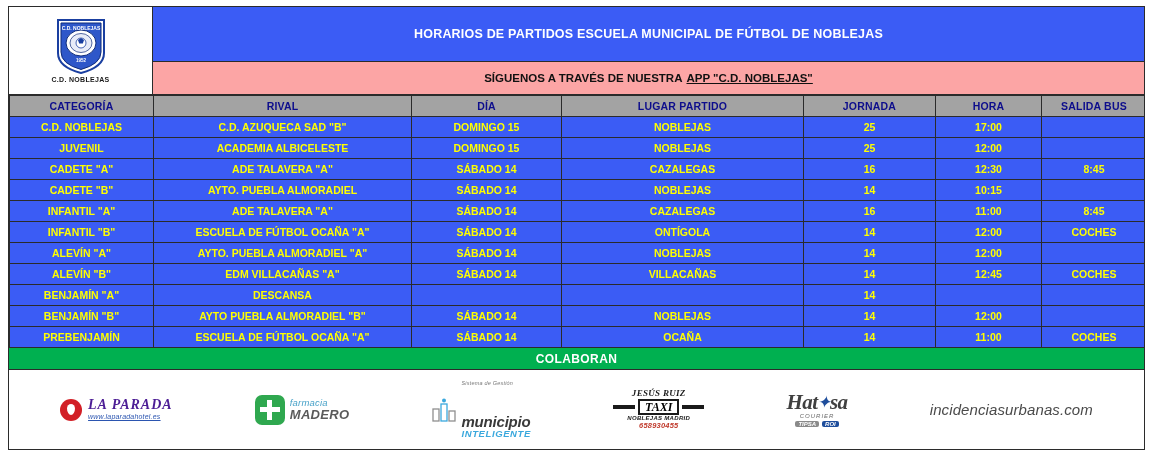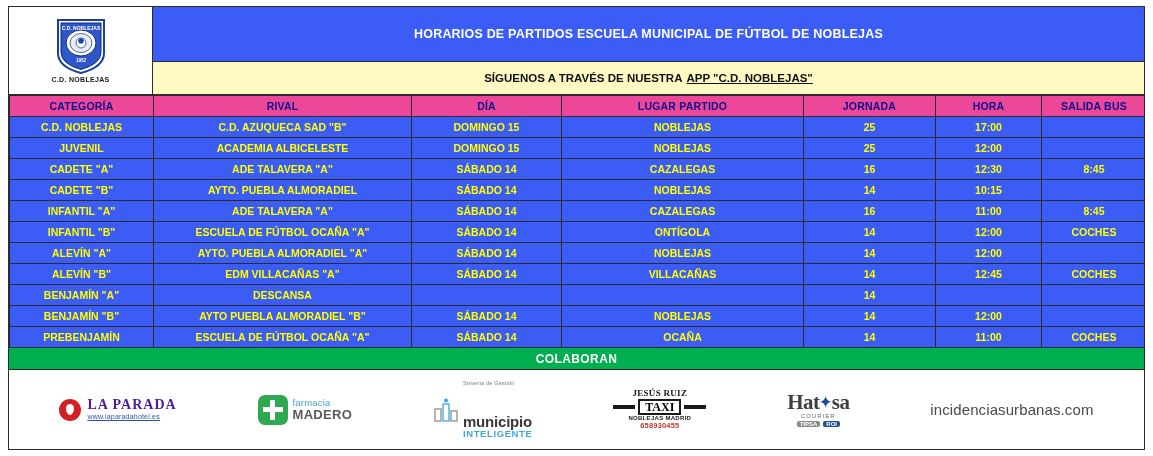--- a/index.html
+++ b/index.html
@@ -64,21 +64,21 @@
     align-items: center;
     justify-content: center;
     font-size: 12.5px;
     font-weight: bold;
     letter-spacing: .2px;
     border-bottom: 1px solid #2b2b2b;
     text-align: center;
   }
   .follow-bar {
     flex: 1;
-    background: #fef9c3;
+    background: #fca5a5;
     display: flex;
     align-items: center;
     justify-content: center;
     font-size: 11.5px;
     font-weight: bold;
     color: #111111;
   }
   .follow-bar .app-link {
     text-decoration: underline;
     margin-left: 4px;
@@ -94,21 +94,21 @@
     padding: 0;
     height: 21px;
     font-size: 10.5px;
     font-weight: bold;
     text-align: center;
     vertical-align: middle;
     overflow: hidden;
     white-space: nowrap;
   }
   thead th {
-    background: #ec4899;
+    background: #a3a3a3;
     color: #0d0d8c;
     height: 20px;
     font-size: 11px;
     letter-spacing: .2px;
   }
   tbody td {
     background: #3b5cf5;
     color: #ffff00;
   }
   tbody td.blank { background: #3b5cf5; }
@@ -140,20 +140,21 @@
     display: flex;
     align-items: center;
     justify-content: space-around;
     padding: 2px 10px;
   }
   .sponsor {
     display: flex;
     align-items: flex-end;
     justify-content: center;
     flex-direction: column;
+    font-style: italic;
   }
   
   .sp-parada { display: flex; align-items: center; gap: 6px; }
   .parada-mark {
     width: 22px; height: 22px; border-radius: 50%;
     background: #d21f26;
     display: flex; align-items: center; justify-content: center;
   }
   .parada-mark span {
     display:block; width: 8px; height: 11px;

